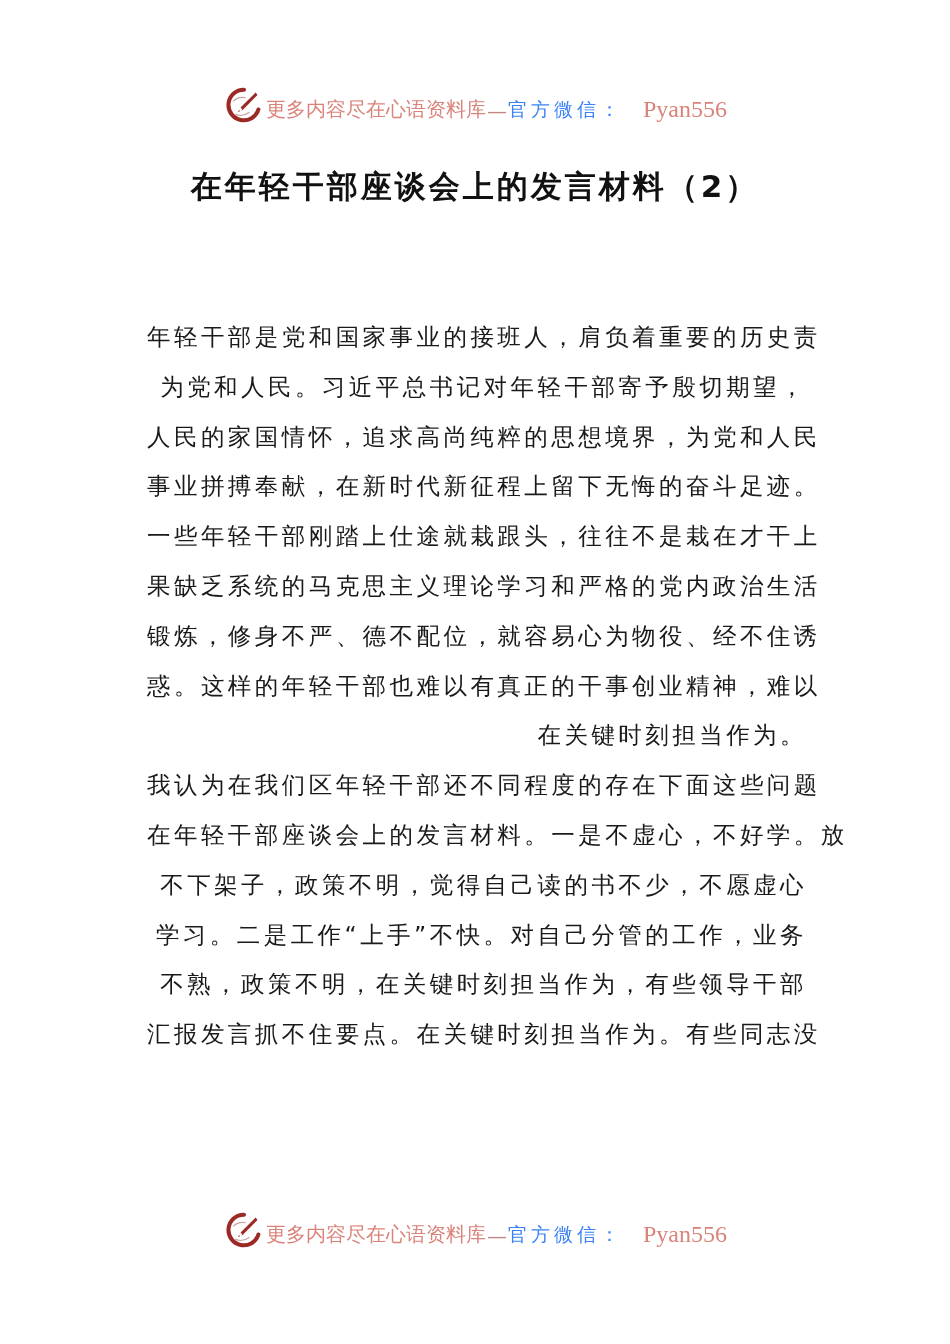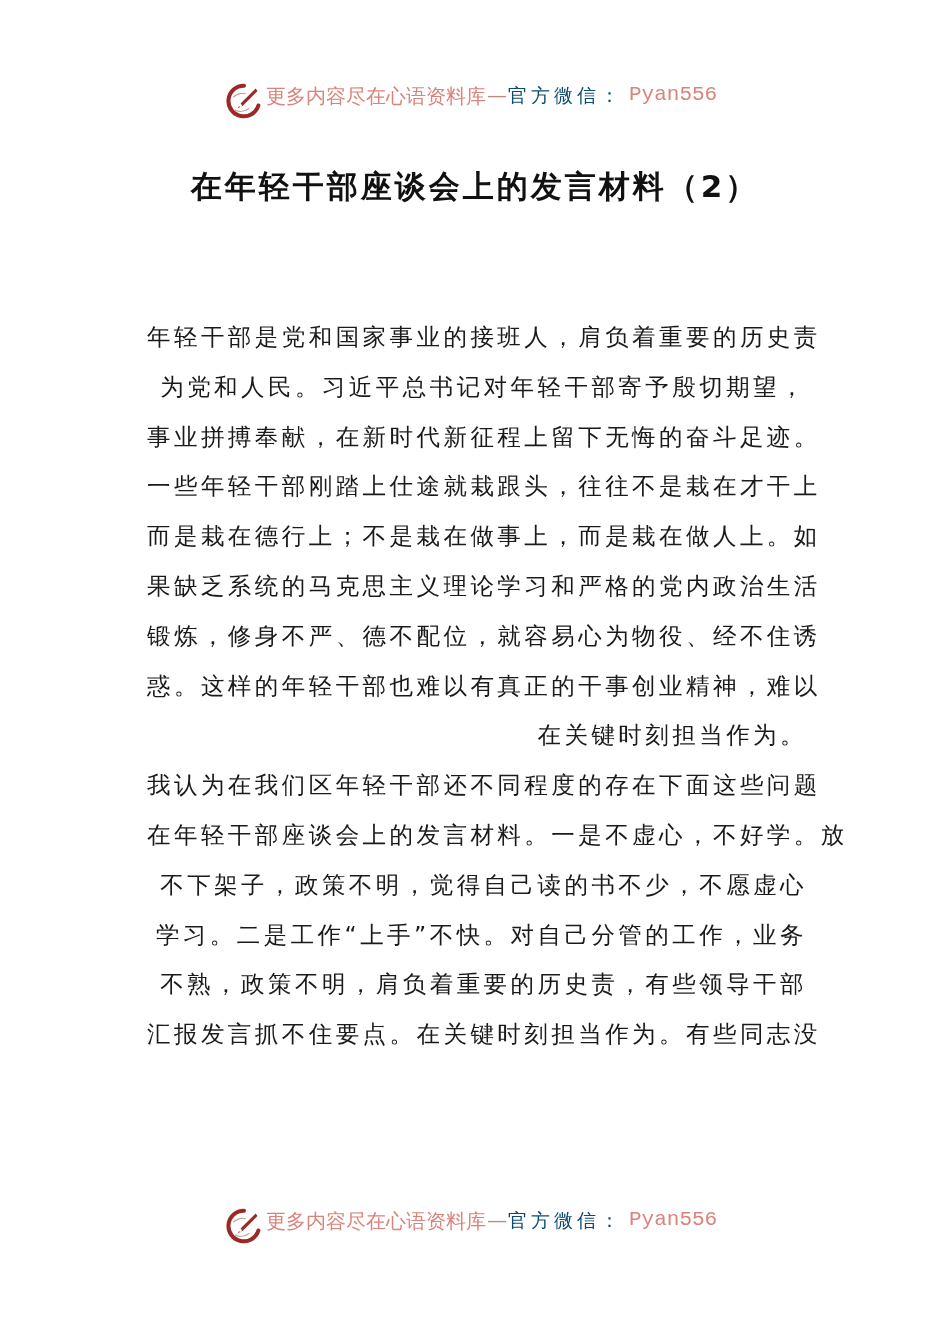--- a/index.html
+++ b/index.html
@@ -1,29 +1,29 @@
 <!DOCTYPE html>
 <html><head>
 <meta charset="utf-8">
 <style>
   html, body { margin: 0; padding: 0; background: #ffffff; }
   body { width: 950px; height: 1344px; position: relative; overflow: hidden;
          font-family: "DejaVu Sans", "Liberation Sans", sans-serif; color: #111; }
   .banner { position: absolute; left: 226px; width: 500px; height: 40px;
-            display: flex; align-items: flex-start; }
+            display: flex; align-items: flex-end; }
   .banner.top { top: 83px; }
   .banner.bottom { top: 1208px; }
   .logo { width: 36px; height: 36px; margin-right: 4px; flex: none; }
   .banner-main { font-family: "DejaVu Serif", "Liberation Serif", serif; font-size: 20px;
                  color: #d9837a; letter-spacing: 0px; white-space: nowrap; }
   .banner-dash { color: #c08a84; font-size: 20px; margin: 0 1px; }
-  .banner-wx { font-family: "DejaVu Serif", serif; font-size: 19px; color: #0c4a6e;
+  .banner-wx { font-family: "DejaVu Serif", serif; font-size: 19px; color: #3b82f6;
                letter-spacing: 4px; white-space: nowrap; }
-  .banner-id { font-family: Liberation Mono, monospace; font-size: 21px; color: #d9837a;
-               white-space: nowrap; margin-left: 6px; }
+  .banner-id { font-family: Liberation Serif, serif; font-size: 24px; color: #d9837a;
+               white-space: nowrap; margin-left: 20px; }
   .title { position: absolute; top: 166px; left: 0; width: 950px; text-align: center;
            font-size: 31px; font-weight: bold; letter-spacing: 3px; color: #111;
            font-family: "DejaVu Sans", sans-serif; }
   .body-text { position: absolute; top: 313px; left: 147px; width: 660px; text-align: right; }
   .line { height: 49.8px; line-height: 49.8px; font-size: 23.5px; letter-spacing: 3.45px;
           white-space: nowrap; color: #1a1a1a; font-family: "DejaVu Sans", sans-serif; }
 </style>
 </head>
 <body>
 
@@ -39,32 +39,32 @@
   <span class="banner-dash">—</span>
   <span class="banner-wx">官方微信：</span>
   <span class="banner-id">Pyan556</span>
 </div>
 
 <div class="title">在年轻干部座谈会上的发言材料（2）</div>
 
 <div class="body-text">
   <div class="line">年轻干部是党和国家事业的接班人，肩负着重要的历史责</div>
   <div class="line">为党和人民。习近平总书记对年轻干部寄予殷切期望，</div>
+  <div class="line">人民的家国情怀，追求高尚纯粹的思想境界，为党和人民</div>
   <div class="line">事业拼搏奉献，在新时代新征程上留下无悔的奋斗足迹。</div>
   <div class="line">一些年轻干部刚踏上仕途就栽跟头，往往不是栽在才干上</div>
-  <div class="line">而是栽在德行上；不是栽在做事上，而是栽在做人上。如</div>
   <div class="line">果缺乏系统的马克思主义理论学习和严格的党内政治生活</div>
   <div class="line">锻炼，修身不严、德不配位，就容易心为物役、经不住诱</div>
   <div class="line">惑。这样的年轻干部也难以有真正的干事创业精神，难以</div>
   <div class="line">在关键时刻担当作为。</div>
   <div class="line">我认为在我们区年轻干部还不同程度的存在下面这些问题</div>
   <div class="line">在年轻干部座谈会上的发言材料。一是不虚心，不好学。放</div>
   <div class="line">不下架子，政策不明，觉得自己读的书不少，不愿虚心</div>
   <div class="line">学习。二是工作“上手”不快。对自己分管的工作，业务</div>
-  <div class="line">不熟，政策不明，肩负着重要的历史责，有些领导干部</div>
+  <div class="line">不熟，政策不明，在关键时刻担当作为，有些领导干部</div>
   <div class="line">汇报发言抓不住要点。在关键时刻担当作为。有些同志没</div>
 </div>
 
 <div class="banner bottom">
   <svg class="logo" viewBox="0 0 40 40">
     <path d="M20 3 A17 17 0 1 0 36 25" fill="none" stroke="#9b2a26" stroke-width="4.5" stroke-linecap="round"></path>
     <path d="M33 6 L17 22 L13 28 L19 25 L35 9 Z" fill="#9b2a26"></path>
     <path d="M8 16 Q14 10 22 12" fill="none" stroke="#c9a0a0" stroke-width="1.2"></path>
     <path d="M10 30 Q18 34 26 28" fill="none" stroke="#c9a0a0" stroke-width="1.2"></path>
     <circle cx="16" cy="25" r="1.6" fill="#fff"></circle>

